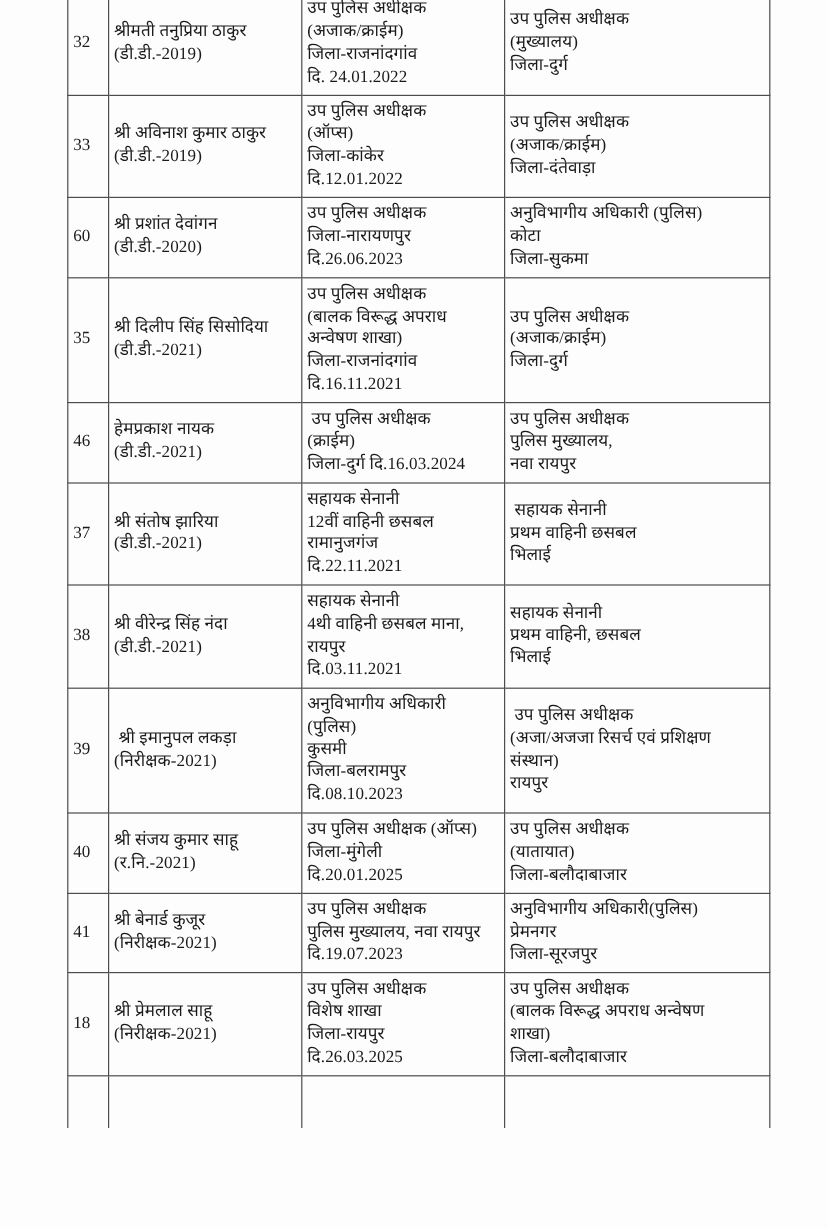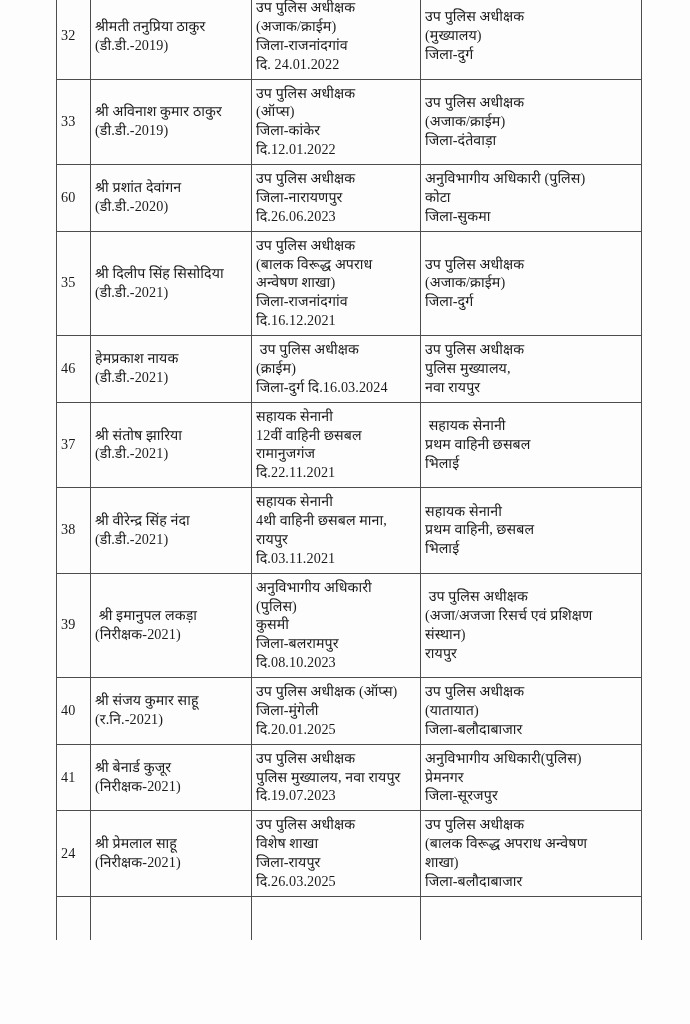--- a/index.html
+++ b/index.html
@@ -165,21 +165,21 @@
           <td class="sno">35</td>
           <td class="name">
             <span class="line">श्री दिलीप सिंह सिसोदिया</span>
             <span class="line">(डी.डी.-2021)</span>
           </td>
           <td class="from">
             <span class="line">उप पुलिस अधीक्षक</span>
             <span class="line">(बालक विरूद्ध अपराध</span>
             <span class="line">अन्वेषण शाखा)</span>
             <span class="line">जिला-राजनांदगांव</span>
-            <span class="line">दि.16.12.2021</span>
+            <span class="line">दि.16.11.2021</span>
           </td>
           <td class="to mid">
             <span class="line">उप पुलिस अधीक्षक</span>
             <span class="line">(अजाक/क्राईम)</span>
             <span class="line">जिला-दुर्ग</span>
           </td>
         </tr>
         <tr>
           <td class="sno">46</td>
           <td class="name">
@@ -281,21 +281,21 @@
             <span class="line">पुलिस मुख्यालय, नवा रायपुर</span>
             <span class="line">दि.19.07.2023</span>
           </td>
           <td class="to mid">
             <span class="line">अनुविभागीय अधिकारी(पुलिस)</span>
             <span class="line">प्रेमनगर</span>
             <span class="line">जिला-सूरजपुर</span>
           </td>
         </tr>
         <tr>
-          <td class="sno">24</td>
+          <td class="sno">18</td>
           <td class="name">
             <span class="line">श्री प्रेमलाल साहू</span>
             <span class="line">(निरीक्षक-2021)</span>
           </td>
           <td class="from">
             <span class="line">उप पुलिस अधीक्षक</span>
             <span class="line">विशेष शाखा</span>
             <span class="line">जिला-रायपुर</span>
             <span class="line">दि.26.03.2025</span>
           </td>

